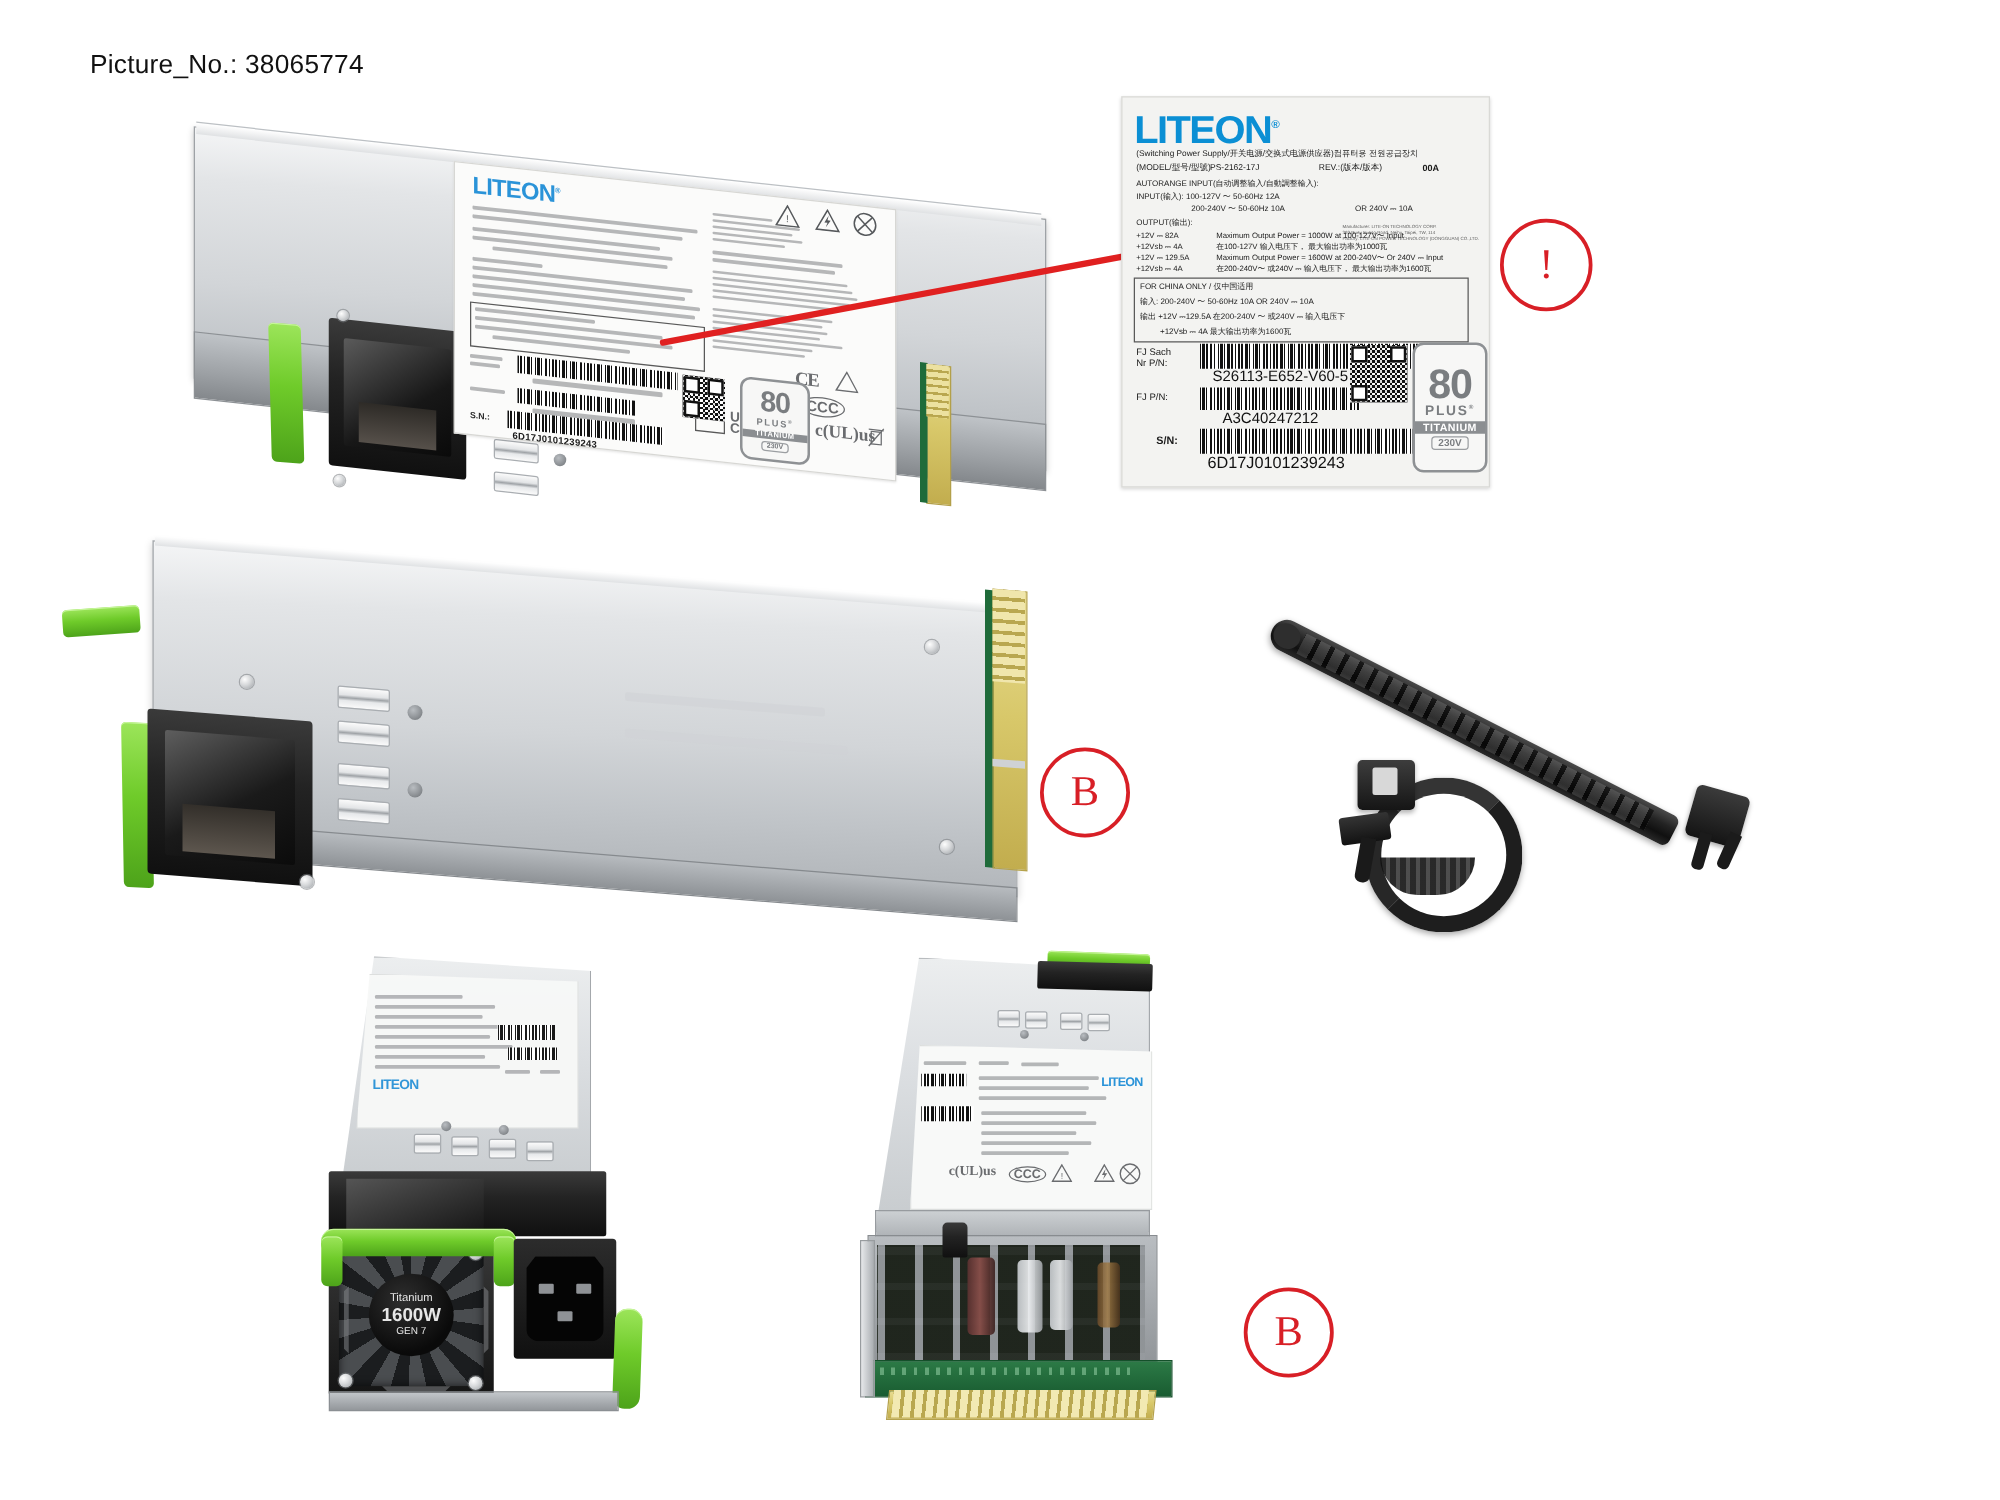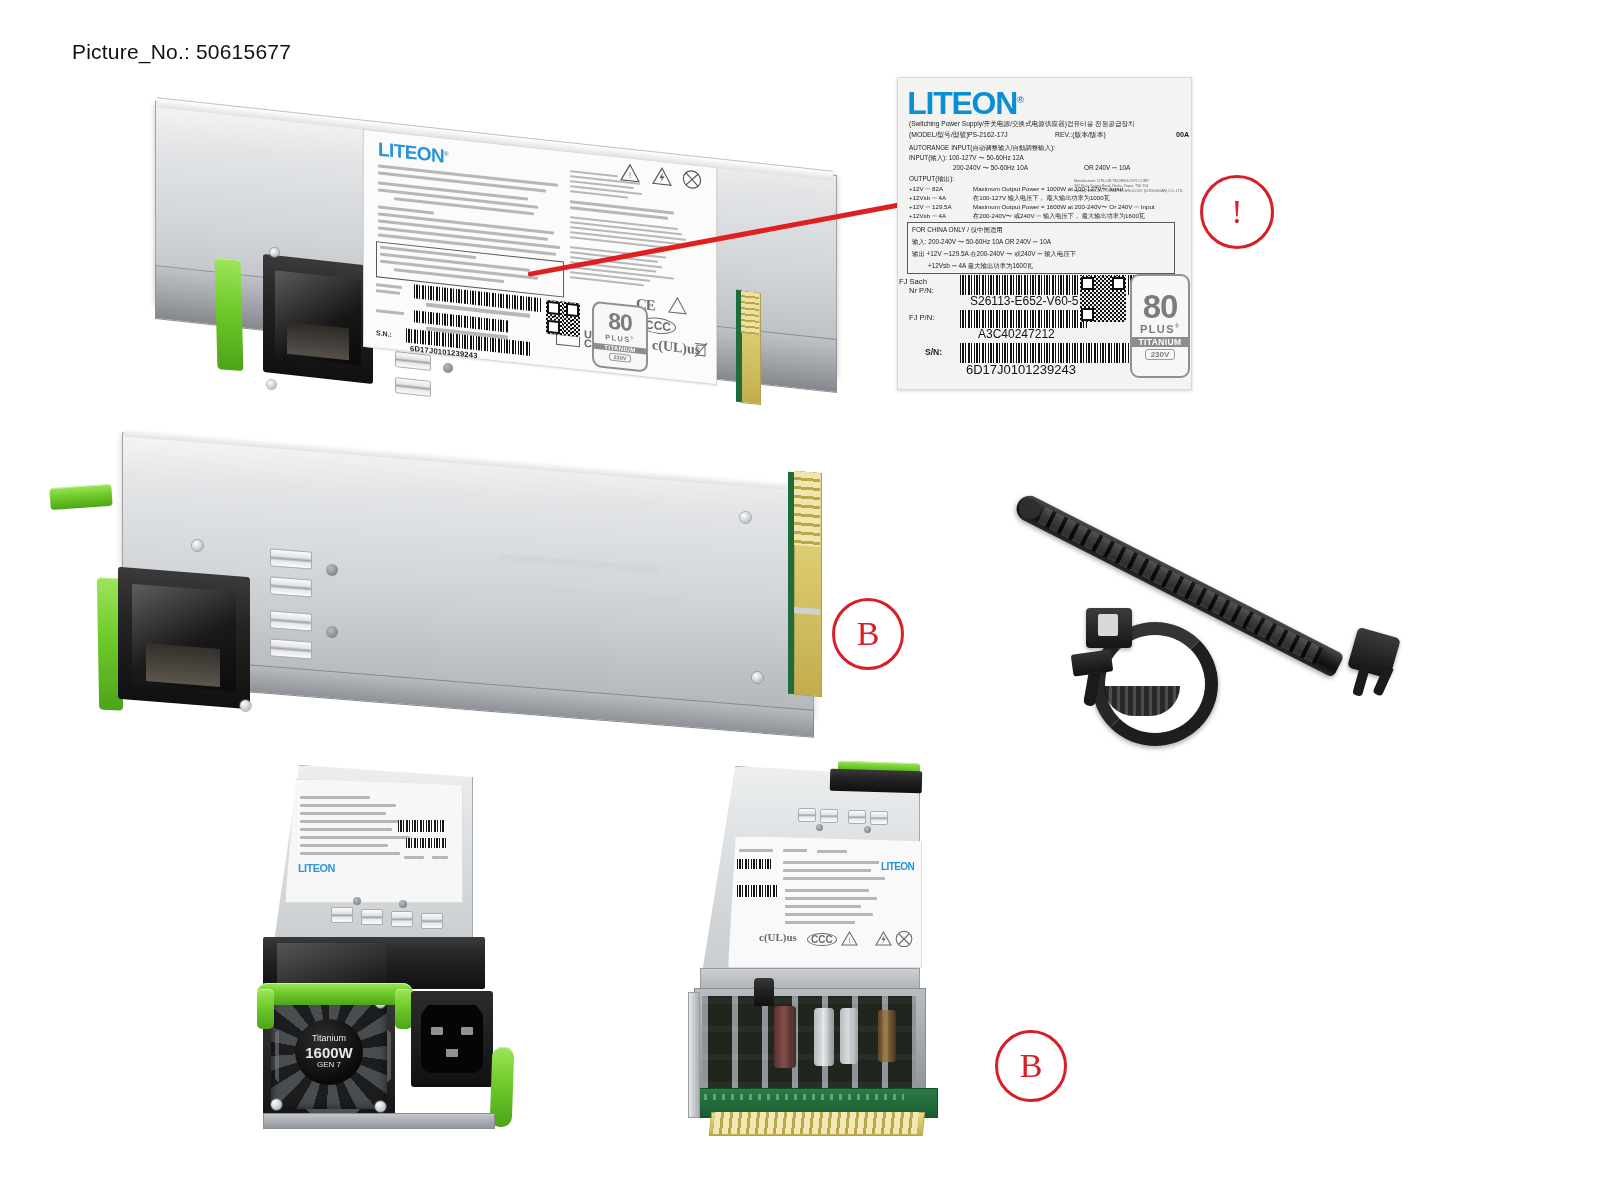--- a/index.html
+++ b/index.html
@@ -34,21 +34,21 @@
   #label-enlarged{position:absolute;left:897px;top:77px;width:293px;height:311px;
        background:#f3f3f1;border:1px solid #d9d9d6;box-shadow:0 1px 3px rgba(0,0,0,.18);
        padding:0;overflow:hidden;}
   .lbl-inner{position:relative;width:100%;height:100%;}
   .liteon-logo{position:absolute;left:11px;top:8px;font-size:31px;font-weight:bold;
        color:#0b8fd4;letter-spacing:-1.2px;font-family:"Liberation Sans",sans-serif;
        font-style:normal;transform:scaleX(1.03);}
   .liteon-logo sup{font-size:9px;vertical-align:super;letter-spacing:0;}
   .lbl-line{position:absolute;font-size:6.2px;color:#1a1a1a;white-space:nowrap;line-height:8px;
        font-family:"Liberation Sans",sans-serif;}
-  .lbl-line.b{font-weight:bold;margin-left:38px;}
+  .lbl-line.b{font-weight:bold;}
   .lbl-box{position:absolute;border:1px solid #595959;}
   .barcode{position:absolute;background:
       repeating-linear-gradient(90deg,#111 0 1px,#fff 1px 2px,#111 2px 4px,#fff 4px 5px,
       #111 5px 6px,#fff 6px 8px,#111 8px 10px,#fff 10px 11px,#111 11px 12px,#fff 12px 14px);}
   .qr{position:absolute;background:
      repeating-linear-gradient(90deg,#111 0 2px,#fff 2px 4px),
      repeating-linear-gradient(0deg,#111 0 2px,#fff 2px 4px);
      background-blend-mode:difference;background-color:#fff;}
   .qr::before,.qr::after{content:"";position:absolute;width:9px;height:9px;border:2px solid #111;background:#fff;}
   .qr::before{left:1px;top:1px;} .qr::after{right:1px;top:1px;}
@@ -63,21 +63,21 @@
   
   .mini-row{position:absolute;background:#8b8d90;opacity:.62;border-radius:1px;}
   .mini-logo{position:absolute;color:#2a93d8;font-weight:bold;letter-spacing:-.6px;}
   .cert{position:absolute;color:#6a6c6f;}
 </style>
 </head>
 <body>
 
 <div class="stage">
 
-  <div id="picture-no">Picture_No.: 50615677</div>
+  <div id="picture-no">Picture_No.: 38065774</div>
 
   <div class="abs" style="left:95px;top:120px;width:680px;height:280px;">
 
     <div class="abs metal" style="left:60px;top:18px;width:680px;height:200px;
                 transform:skewY(6.2deg);border:1px solid #9ea2a6;box-shadow:0 2px 6px rgba(0,0,0,.22);"></div>
     <div class="abs" style="left:60px;top:182px;width:680px;height:52px;transform:skewY(6.2deg);
                 background:linear-gradient(180deg,#bfc3c7 0%,#9da1a5 60%,#84888c 100%);border:1px solid #8d9195;"></div>
 
     <div class="abs" style="left:62px;top:14px;width:676px;height:9px;transform:skewY(6.2deg);
                 background:linear-gradient(180deg,#ffffff,#dfe1e3);border-top:1px solid #bcc0c4;"></div>
@@ -237,21 +237,21 @@
       <div class="lbl-box" style="left:9px;top:144px;width:266px;height:50px;"></div>
       <div class="lbl-line" style="left:14px;top:148px;font-size:6.4px;">FOR CHINA ONLY / 仅中国适用</div>
       <div class="lbl-line" style="left:14px;top:160px;font-size:6.4px;">输入: 200-240V 〜 50-60Hz 10A  OR 240V ⎓ 10A</div>
       <div class="lbl-line" style="left:14px;top:172px;font-size:6.4px;">输出 +12V ⎓129.5A 在200-240V 〜 或240V ⎓ 输入电压下</div>
       <div class="lbl-line" style="left:30px;top:184px;font-size:6.4px;">+12Vsb ⎓ 4A   最大输出功率为1600瓦</div>
 
       <div class="lbl-line" style="left:176px;top:99px;font-size:3.6px;opacity:.72;">Manufacturer: LITE-ON TECHNOLOGY CORP.</div>
       <div class="lbl-line" style="left:176px;top:104px;font-size:3.6px;opacity:.72;">392 Ruey Kuang Road, Neihu, Taipei, TW, 114</div>
       <div class="lbl-line" style="left:176px;top:109px;font-size:3.6px;opacity:.72;">Factory: LITE-ON POWER TECHNOLOGY (DONGGUAN) CO.,LTD.</div>
 
-      <div class="lbl-line" style="left:1px;top:200px;font-size:7.6px;">FJ Sach</div>
+      <div class="lbl-line" style="left:11px;top:200px;font-size:7.6px;">FJ Sach</div>
       <div class="lbl-line" style="left:11px;top:209px;font-size:7.6px;">Nr P/N:</div>
       <div class="barcode" style="left:62px;top:197px;width:180px;height:20px;"></div>
       <div class="lbl-line" style="left:72px;top:219px;font-size:12px;color:#111;">S26113-E652-V60-5</div>
 
       <div class="lbl-line" style="left:11px;top:236px;font-size:7.6px;">FJ P/N:</div>
       <div class="barcode" style="left:62px;top:232px;width:128px;height:18px;"></div>
       <div class="lbl-line" style="left:80px;top:252px;font-size:12px;color:#111;">A3C40247212</div>
 
       <div class="lbl-line" style="left:27px;top:270px;font-size:8.6px;font-weight:bold;">S/N:</div>
       <div class="barcode" style="left:62px;top:265px;width:170px;height:20px;"></div>

